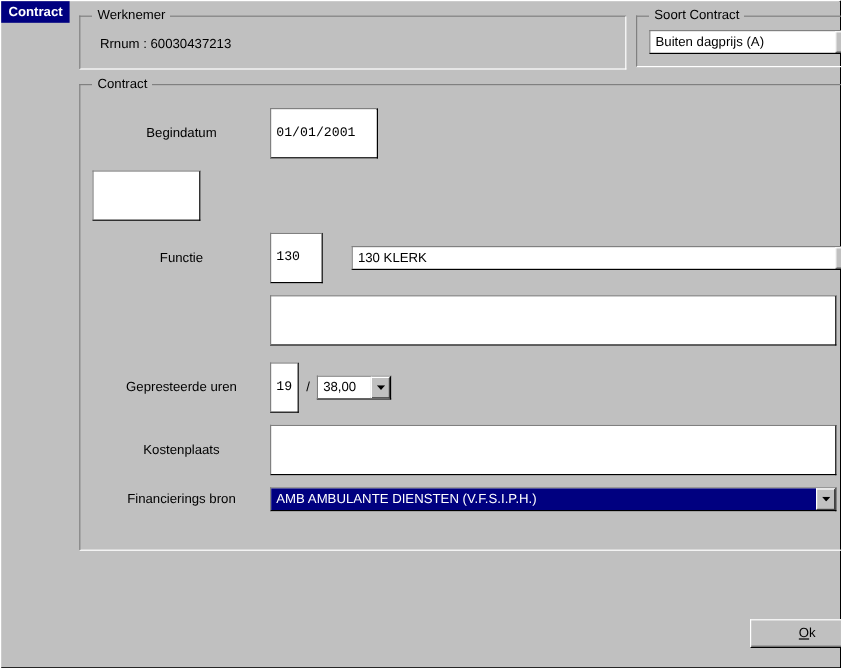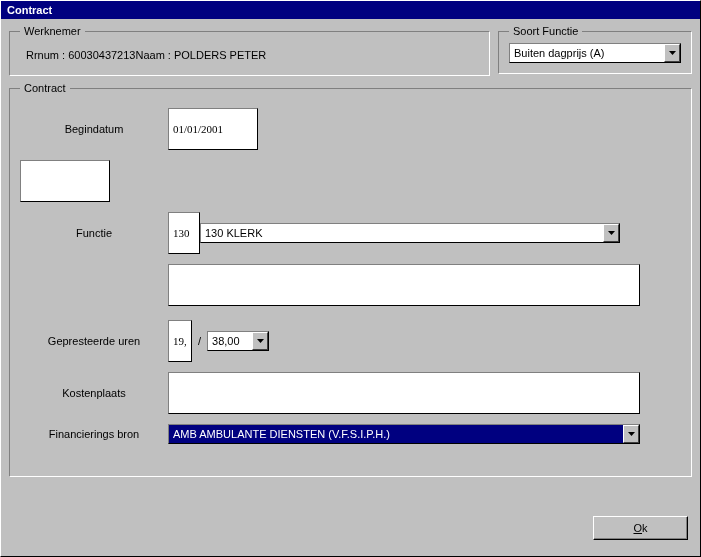--- a/index.html
+++ b/index.html
@@ -14,21 +14,21 @@
     overflow: hidden;
   }
   .window {
     width: 701px;
     height: 557px;
     background: #c0c0c0;
     border: 1px solid #000;
     border-top-color: #fff;
     border-left-color: #fff;
     display: flex;
-    flex-direction: column;
+    flex-direction: row;
   }
   .titlebar {
     background: #000080;
     color: #fff;
     font-weight: bold;
     padding: 2px 6px;
     height: 18px;
     line-height: 14px;
     font-size: 11px;
   }
@@ -113,21 +113,21 @@
     width: 148px;
     text-align: center;
   }
   input.txt {
     background: #fff;
     border: 1px solid #000;
     border-top-color: #808080;
     border-left-color: #808080;
     height: 20px;
     padding: 20px 4px;
-    font-family: Liberation Serif, serif;
+    font-family: Liberation Mono, monospace;
     font-size: 11px;
     color: #000;
   }
   .buttons {
     position: absolute;
     right: 12px;
     bottom: 16px;
     display: flex;
     gap: 14px;
   }
@@ -155,26 +155,25 @@
   <div class="titlebar">Contract</div>
 
   <div class="content">
 
     <div class="row-top">
 
       <fieldset class="groupbox werknemer-box">
         <legend>Werknemer</legend>
         <div class="werknemer-line">
           <span class="label">Rrnum : 60030437213</span>
-          <span class="label">Naam : POLDERS PETER</span>
         </div>
       </fieldset>
 
       <fieldset class="groupbox soort-box">
-        <legend>Soort Functie</legend>
+        <legend>Soort Contract</legend>
         <div class="dropdown" style="width:100%;">
           <div class="dd-text">Buiten dagprijs (A)</div>
           <div class="dd-btn">
             <svg width="7" height="4" viewBox="0 0 7 4">
                 <polygon points="0,0 7,0 3.5,4" fill="#000"></polygon>
               </svg>
           </div>
         </div>
       </fieldset>
     </div>
@@ -188,21 +187,21 @@
         <span class="fl label">Begindatum</span>
         <input class="txt" style="width: 90px;" value="01/01/2001">
       </div>
 
       <div class="form-row">
         <input class="txt" style="width: 90px;" value="">
       </div>
 
       <div class="form-row">
         <span class="fl label">Functie</span>
-        <input class="txt" style="width: 32px; margin-right: 0;" value="130">
+        <input class="txt" style="width: 44px; margin-right: 24px;" value="130">
         <div class="dropdown" style="width:420px;">
           <div class="dd-text">130 KLERK</div>
           <div class="dd-btn">
             <svg width="7" height="4" viewBox="0 0 7 4">
                 <polygon points="0,0 7,0 3.5,4" fill="#000"></polygon>
               </svg>
           </div>
         </div>
       </div>
 

